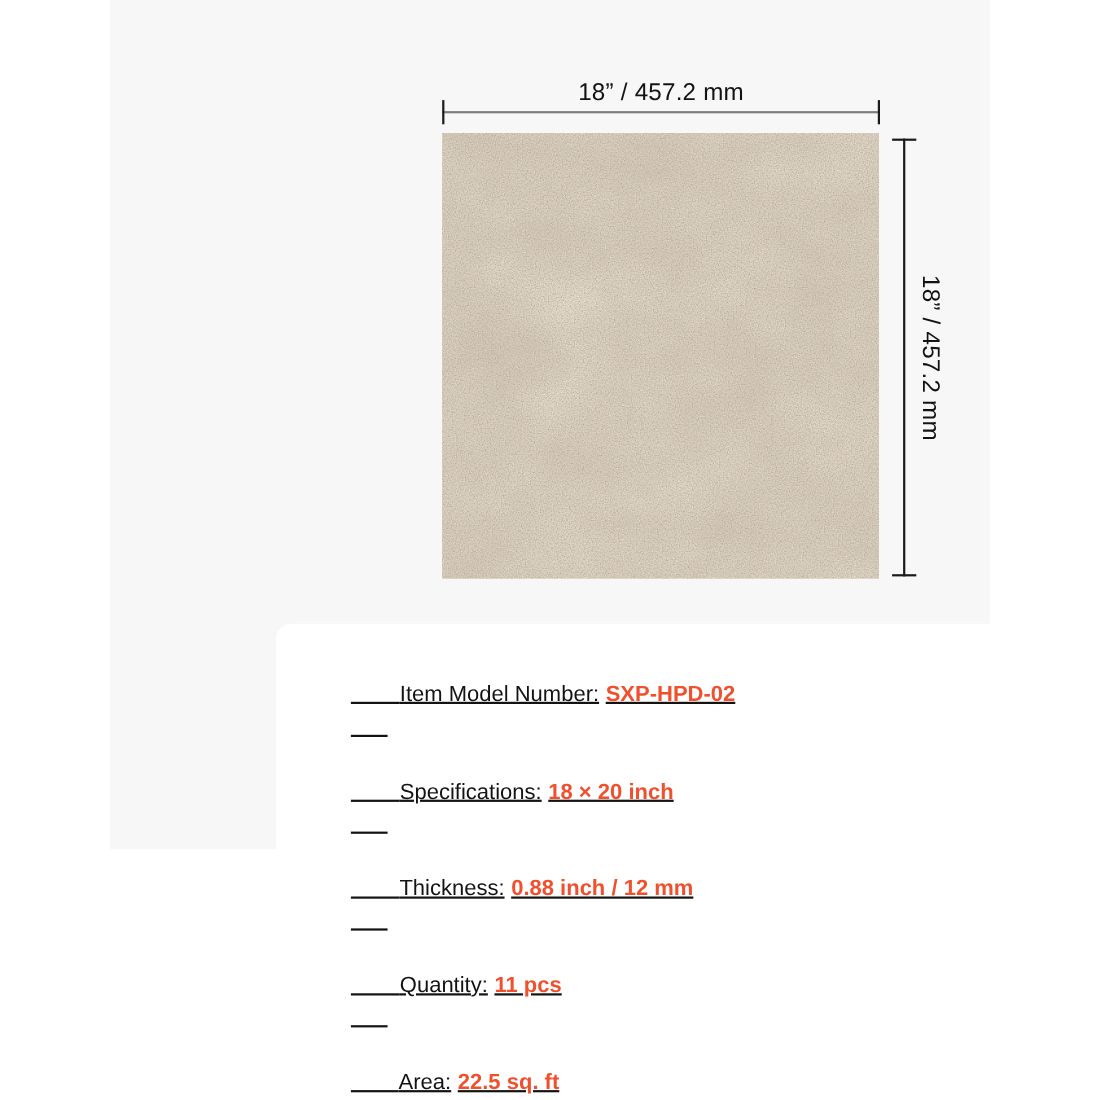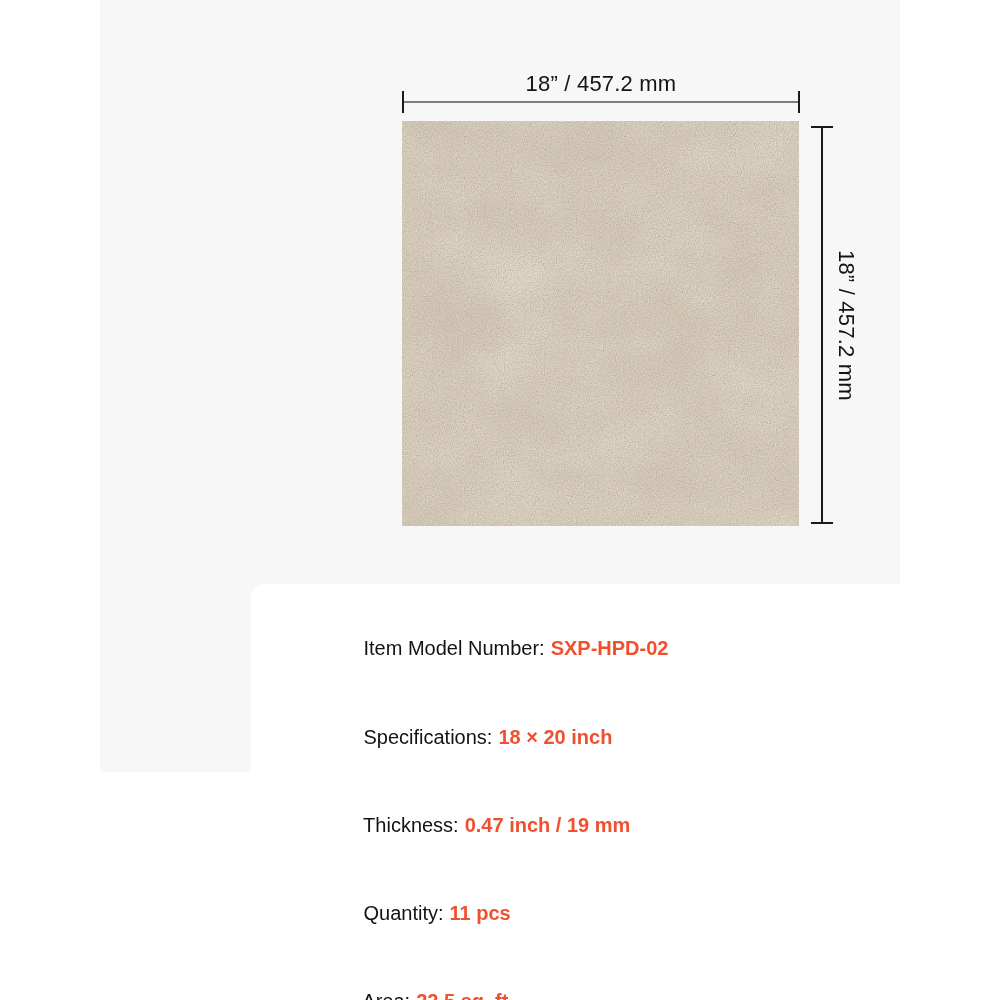--- a/index.html
+++ b/index.html
@@ -29,22 +29,22 @@
 
   
   .dim-right-line{position:absolute;left:721px;top:126px;width:2px;height:398px;background:var(--dim_line_dark);}
   .dim-right-line .htick{position:absolute;width:22px;height:2px;left:-10px;background:var(--dim_line_dark);}
   .dim-right-line .htick.top{top:0;}
   .dim-right-line .htick.bottom{bottom:0;}
   .dim-right-label{position:absolute;left:727px;top:126px;height:398px;width:32px;
     writing-mode:vertical-rl;text-align:center;font-size:22px;letter-spacing:.2px;color:var(--text);}
 
   
-  .spec-card{position:absolute;left:151px;top:584px;width:698px;height:365px;
-    background:var(--card_bg);border-radius:14px;}
+  .spec-card{position:absolute;left:151px;top:567px;width:698px;height:365px;
+    background:var(--card_bg);border-radius:14px;text-decoration:underline;}
   .spec-list{padding:21px 30px 0 68px;}
   .spec-row{line-height:29.4px;font-size:20px;white-space:pre;}
   .spec-label{color:var(--text);}
   .spec-value{color:var(--accent);font-weight:700;margin-left:6px;}
 </style>
 </head>
 <body>
 
 <div class="stage">
 
@@ -83,21 +83,21 @@
 
   <div class="spec-card">
     <div class="spec-list">
       <div class="spec-row">
         <span class="spec-label">Item Model Number:</span><span class="spec-value">SXP-HPD-02</span>
       </div>
       <div class="spec-row">
         <span class="spec-label">Specifications:</span><span class="spec-value">18 × 20 inch</span>
       </div>
       <div class="spec-row">
-        <span class="spec-label">Thickness:</span><span class="spec-value">0.47 inch / 19 mm</span>
+        <span class="spec-label">Thickness:</span><span class="spec-value">0.88 inch / 12 mm</span>
       </div>
       <div class="spec-row">
         <span class="spec-label">Quantity:</span><span class="spec-value">11 pcs</span>
       </div>
       <div class="spec-row">
         <span class="spec-label">Area:</span><span class="spec-value">22.5 sq. ft</span>
       </div>
 
     </div>
   </div>

